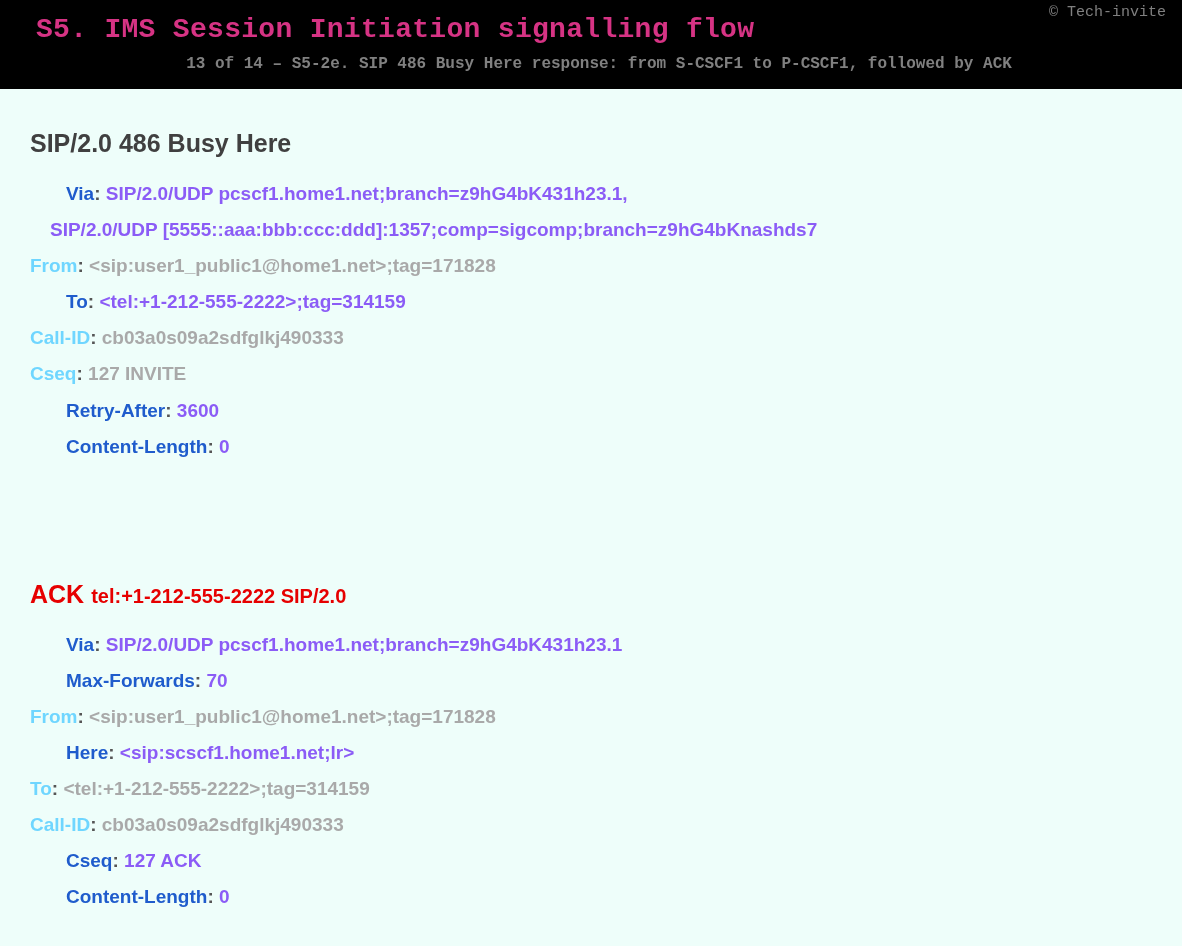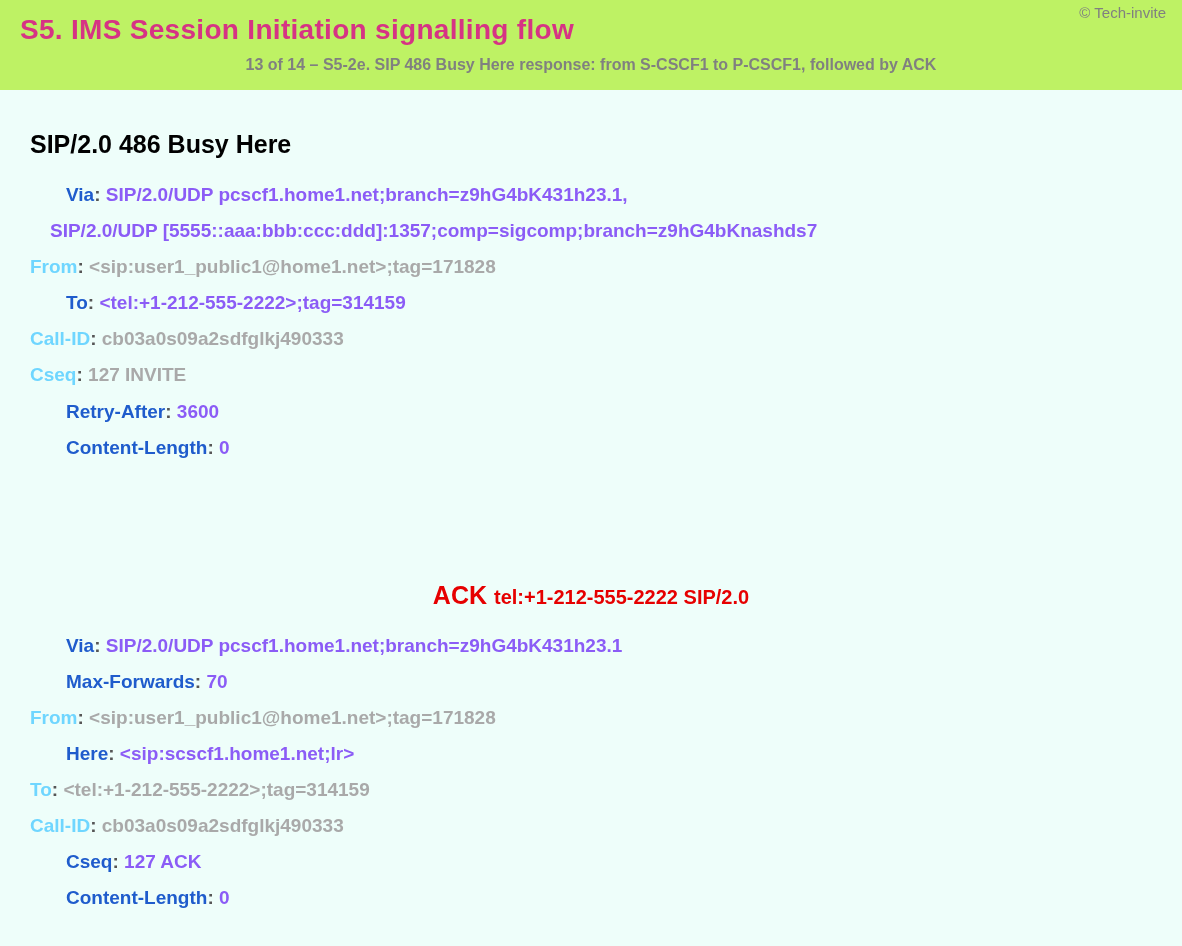--- a/index.html
+++ b/index.html
@@ -8,23 +8,24 @@
     width: 1182px;
     height: 946px;
     font-family: Arial, Helvetica, sans-serif;
     background: #fff;
   }
   .page {
     width: 1182px;
     box-sizing: border-box;
   }
   .header {
-    background: #bef264;
-    padding: 10px 20px 16px 20px;
+    background: #000000;
+    padding: 10px 20px 16px 36px;
     position: relative;
+    font-family: Liberation Mono, monospace;
   }
   .copyright {
     position: absolute;
     top: 4px;
     right: 16px;
     color: #808080;
     font-size: 15px;
   }
   .title {
     text-align: left;
@@ -44,29 +45,28 @@
   }
   .body {
     background: #eefefa;
     padding: 40px 30px 50px 30px;
     min-height: 820px;
     box-sizing: border-box;
   }
   .msg-title {
     font-size: 25px;
     font-weight: bold;
-    color: #000000;
+    color: #404040;
     margin: 0 0 18px 0;
   }
   .msg-title-ack {
     font-size: 25px;
     font-weight: bold;
     color: #e60000;
     margin: 0 0 18px 0;
-    text-align: center;
   }
   .msg-title-ack .ack-tail {
     font-size: 20px;
   }
   .row {
     font-size: 19px;
     font-weight: bold;
     line-height: 1.9;
     margin: 0;
   }

